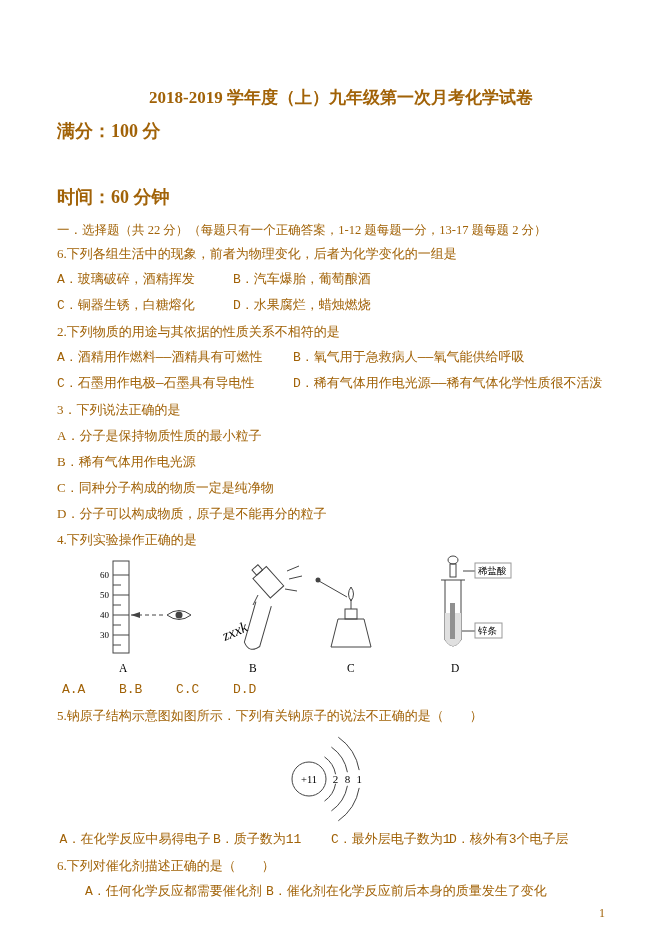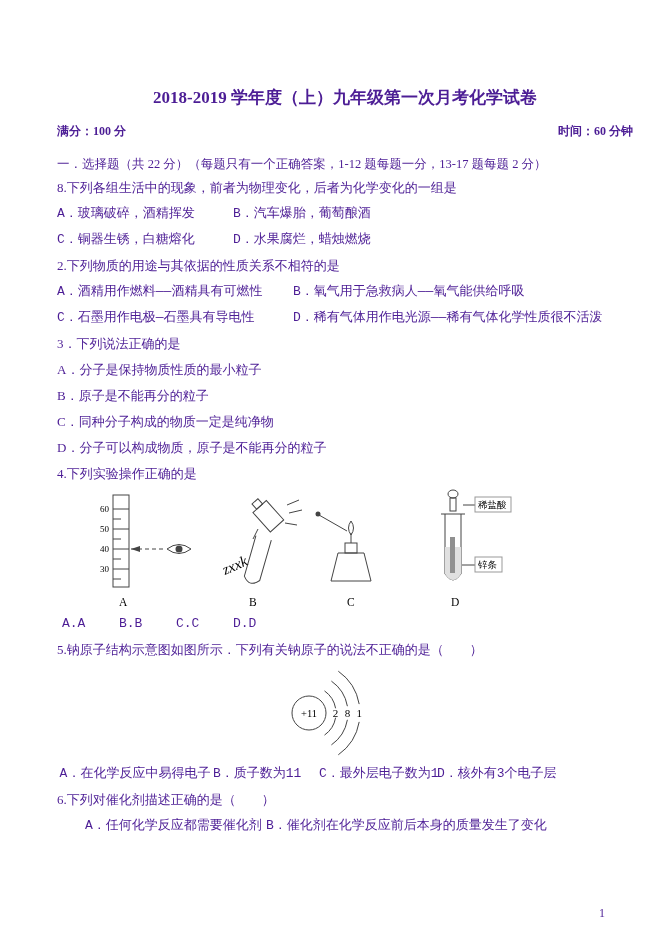--- a/index.html
+++ b/index.html
@@ -1,60 +1,60 @@
 <!DOCTYPE html>
 <html><head>
 <meta charset="utf-8">
 <style>
   * { box-sizing: border-box; }
   html, body { margin: 0; padding: 0; background: #ffffff; }
   .page {
     position: relative;
     width: 661px; height: 935px;
     background: #ffffff;
-    color: #4c1d95;
+    color: #a16207;
     font-family: "Liberation Serif", "DejaVu Serif", serif;
-    padding: 86px 28px 0 57px;
+    padding: 86px 36px 0 57px;
     overflow: hidden;
   }
   .title { margin: 0; font-size: 17px; font-weight: 700; text-align: center; line-height: 24px; }
-  .subtitle { display: flex; justify-content: space-between; gap: 46px; font-weight: 700; font-size: 12px; margin-top: 11px; line-height: 20px; }
+  .subtitle { display: flex; justify-content: flex-start; gap: 46px; font-weight: 700; font-size: 18px; margin-top: 11px; line-height: 20px; flex-direction: column; }
   .section-heading { font-weight: 400; font-size: 12.5px; margin-top: 12px; line-height: 22px; white-space: nowrap; }
   .line { font-size: 13px; line-height: 26px; white-space: nowrap; }
   .opt-row { display: flex; font-size: 13px; line-height: 26px; }
   .opt-row span { white-space: nowrap; font-family: Liberation Mono, monospace; }
   .q1 .c1 { width: 176px; }
   .q2 .c1 { width: 236px; }
   .q6 .c1 { width: 181px; margin-left: 28px; }
   .ans-row { padding-left: 5px; }
   .ans-row span { width: 57px; }
   .q5opts span:nth-child(1) { width: 156px; text-align: center; }
   .q5opts span:nth-child(2) { width: 106px; }
-  .q5opts span:nth-child(3) { width: 118px; }
+  .q5opts span:nth-child(3) { width: 118px; margin-left: 12px; }
   .fig4 { display: block; margin: 2px 0 0 22px; }
   .fig5 { display: block; margin: 2px 0 0 212px; }
   svg text { font-family: "Liberation Serif", "DejaVu Serif", serif; fill: #000; stroke: none; }
   .pageno { position: absolute; right: 56px; bottom: 14px; font-size: 12px; }
 </style>
 </head>
 <body>
 
 <div class="page">
 
   <h1 class="title">2018-2019 学年度（上）九年级第一次月考化学试卷</h1>
 
   <div class="subtitle">
     <span>满分：100 分</span>
     <span>时间：60 分钟</span>
   </div>
 
   <div class="section-heading">一．选择题（共 22 分）（每题只有一个正确答案，1-12 题每题一分，13-17 题每题 2 分）</div>
 
   <div>
-    <div class="line">8.下列各组生活中的现象，前者为物理变化，后者为化学变化的一组是</div>
+    <div class="line">6.下列各组生活中的现象，前者为物理变化，后者为化学变化的一组是</div>
     <div class="opt-row q1">
       <span class="c1">A．玻璃破碎，酒精挥发</span>
       <span>B．汽车爆胎，葡萄酿酒</span>
     </div>
     <div class="opt-row q1">
       <span class="c1">C．铜器生锈，白糖熔化</span>
       <span>D．水果腐烂，蜡烛燃烧</span>
     </div>
   </div>
 
@@ -66,21 +66,21 @@
     </div>
     <div class="opt-row q2">
       <span class="c1">C．石墨用作电极—石墨具有导电性</span>
       <span>D．稀有气体用作电光源——稀有气体化学性质很不活泼</span>
     </div>
   </div>
 
   <div>
     <div class="line">3．下列说法正确的是</div>
     <div class="line">A．分子是保持物质性质的最小粒子</div>
-    <div class="line">B．原子是不能再分的粒子</div>
+    <div class="line">B．稀有气体用作电光源</div>
     <div class="line">C．同种分子构成的物质一定是纯净物</div>
     <div class="line">D．分子可以构成物质，原子是不能再分的粒子</div>
   </div>
 
   <div>
     <div class="line">4.下列实验操作正确的是</div>
 
     <svg class="fig4" width="470" height="122" viewBox="0 0 470 122">
 
       <g stroke="#444" fill="none" stroke-width="1">

